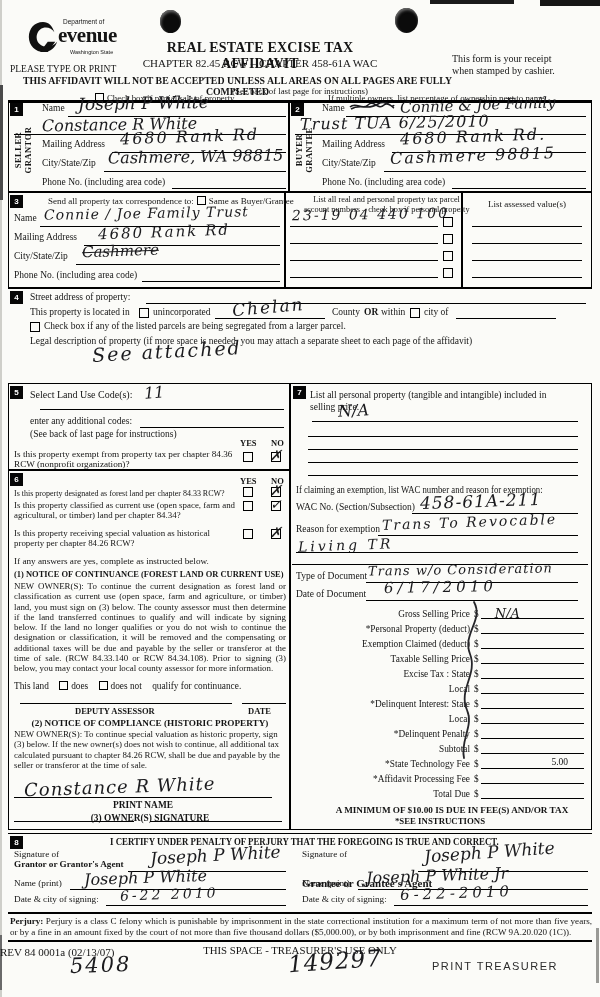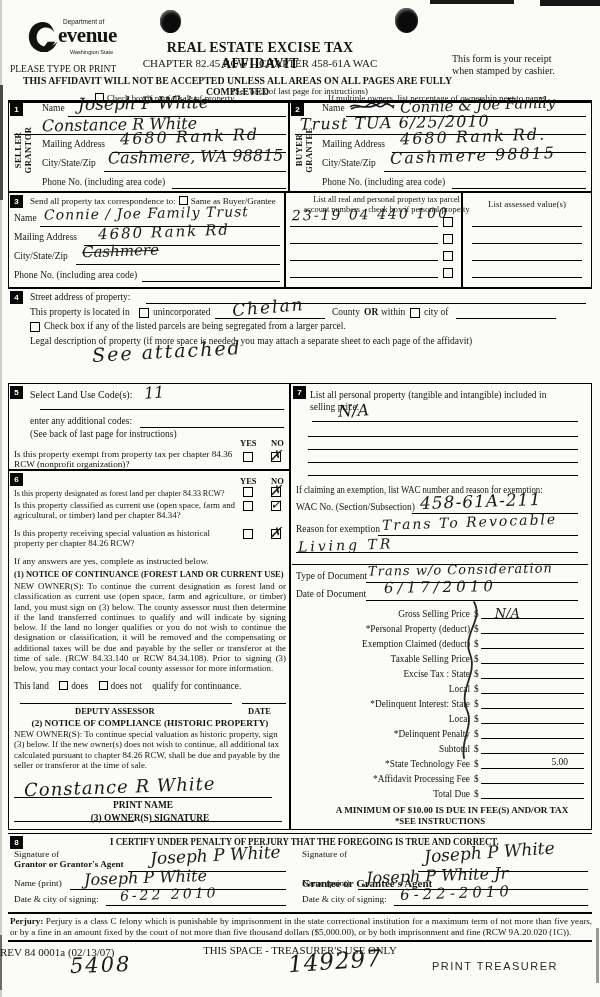--- a/index.html
+++ b/index.html
@@ -111,21 +111,21 @@
   <div class="lbl" style="left:322px;top:158px;">City/State/Zip</div>
   <div class="ul" style="left:384px;top:171px;width:202px;"></div>
   <span class="hw" style="left:390px;top:146px;font-size:16px;transform:rotate(-2deg);letter-spacing:2px;">Cashmere 98815</span>
   <div class="lbl" style="left:322px;top:177px;">Phone No. (including area code)</div>
   <div class="ul" style="left:452px;top:188px;width:134px;"></div>
 
   <div class="box" style="left:8px;top:192px;width:277px;height:96px;"></div>
   <div class="box" style="left:285px;top:192px;width:177px;height:96px;"></div>
   <div class="box" style="left:462px;top:192px;width:130px;height:96px;"></div>
   <div class="badge" style="left:10px;top:195px;">3</div>
-  <div class="abs" style="left:30px;top:196px;font-size:9px;white-space:nowrap;text-align:center;">
+  <div class="abs" style="left:48px;top:196px;font-size:9px;white-space:nowrap;text-align:center;">
     <span>Send all property tax correspondence to:</span><span class="cbi"></span><span>Same as Buyer/Grantee</span>
   </div>
   <div class="lbl" style="left:14px;top:213px;">Name</div>
   <div class="ul" style="left:40px;top:226px;width:240px;"></div>
   <span class="hw" style="left:44px;top:205px;font-size:14px;transform:rotate(-1deg);letter-spacing:1px;">Connie / Joe Family Trust</span>
   <div class="lbl" style="left:14px;top:232px;">Mailing Address</div>
   <div class="ul" style="left:84px;top:245px;width:196px;"></div>
   <span class="hw" style="left:98px;top:223px;font-size:15px;transform:rotate(-2deg);letter-spacing:2px;">4680 Rank Rd</span>
   <div class="lbl" style="left:14px;top:251px;">City/State/Zip</div>
   <div class="ul" style="left:76px;top:264px;width:204px;"></div>

